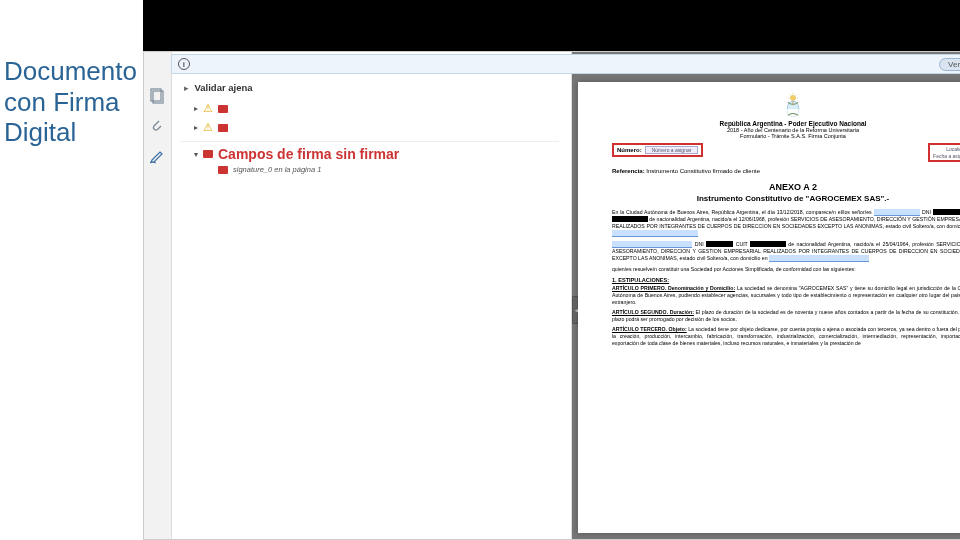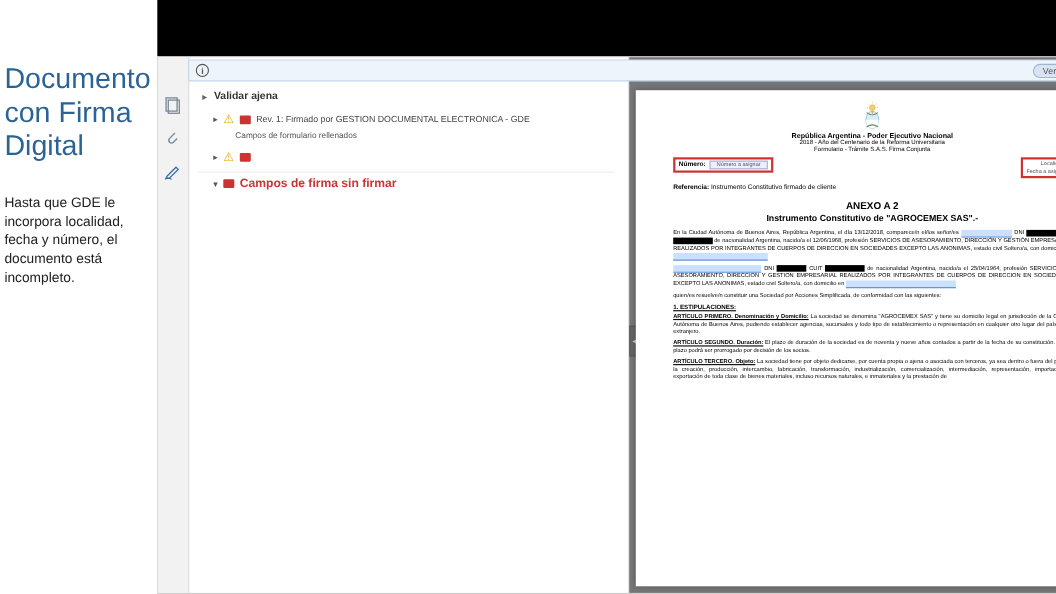--- a/index.html
+++ b/index.html
@@ -32,21 +32,21 @@
   .sig-row .warn { color: #e0a800; font-size: 11px; }
   .sig-row .caret { font-size: 8px; color: #555; }
   .sig-row .red-square { width: 10px; height: 8px; background: #c33; border-radius: 1px; display:inline-block; }
   .sig-row .txt { font-size: 8px; color: #444; }
   .sig-sub { padding-left: 34px; font-size: 7.5px; color: #555; margin-bottom: 6px; }
 
   .sig-sect-open { border-top: 1px solid #eee; margin-top: 4px; padding-top: 4px; }
   .sig-sect-open .hdr { display:flex; align-items:center; gap:5px; padding-left:14px; }
   .sig-sect-open .hdr .caret { font-size:8px; color:#555; transform: rotate(0deg);}
   .sig-sect-open .hdr .red-square { width:10px; height:8px; background:#c33; border-radius:1px;}
-  .sig-sect-open .hdr .lbl { font-size:11px; font-weight:700; color:#c33; }
+  .sig-sect-open .hdr .lbl { font-size:14px; font-weight:700; color:#c33; }
   .sig-sect-open .item { padding-left: 38px; display:flex; align-items:center; gap:5px; margin-top:3px;}
   .sig-sect-open .item .red-square { width:10px; height:8px; background:#c33; border-radius:1px;}
   .sig-sect-open .item .it-txt { font-size:7.5px; color:#555; font-style: italic;}
 
   .doc-area { flex: 1; background: #777; display: flex; justify-content: center; padding: 30px 6px 6px 6px; overflow: hidden; position: relative; }
   .doc-area .side-collapse { position:absolute; left:0; top:50%; width:10px; height:28px; background:#666; border:1px solid #555; border-radius:0 3px 3px 0; display:flex; align-items:center; justify-content:center; color:#ccc; font-size:9px; cursor:pointer;}
   .page { width: 430px; background: #fff; box-shadow: 0 0 6px rgba(0,0,0,.3); padding: 10px 34px; font-size: 6px; color: #000; position: relative; }
 
   .coat { width: 26px; height: 26px; margin: 0 auto 2px; display:block; }
   .coat svg { width:100%; height:100%; }
@@ -74,21 +74,20 @@
   .art { font-size: 5.2px; line-height: 1.35; text-align: justify; margin-bottom: 3px; }
   .art .albl { font-weight: 700; text-decoration: underline; }
 </style>
 </head>
 <body>
 
 <div class="slide">
 
   <div class="left-col">
     <h1 class="title">Documento con Firma Digital</h1>
-    <p class="blurb">Hasta que GDE le incorpora localidad, fecha y número, el documento está incompleto.</p>
   </div>
 
   <div class="right-col">
     <div class="black-top"></div>
 
     <div class="info-bar">
       <span class="icon">i</span>
       <span class="btn">Ver informe</span>
     </div>
 
@@ -119,35 +118,37 @@
 
         <div class="sig-head">
           <span class="caret">▸</span>
           <span class="vall">Validar ajena</span>
         </div>
 
         <div class="sig-row">
           <span class="caret">▸</span>
           <span class="warn">⚠</span>
           <span class="red-square"></span>
-          <span class="txt">Rev. 1: Firmado por GESTION DOCUMENTAL ELECTRONICA - GDE</span>
-        </div>
-        <div class="sig-sub">Campos de formulario rellenados</div>
+        </div>
 
         <div class="sig-row">
           <span class="caret">▸</span>
           <span class="warn">⚠</span>
           <span class="red-square"></span>
         </div>
 
         <div class="sig-sect-open">
           <div class="hdr">
             <span class="caret">▾</span>
             <span class="red-square"></span>
             <span class="lbl">Campos de firma sin firmar</span>
+          </div>
+          <div class="item">
+            <span class="red-square"></span>
+            <span class="it-txt">signature_0 en la página 1</span>
           </div>
         </div>
       </div>
 
       <div class="doc-area">
         <div class="side-collapse">◂</div>
 
         <div class="page">
           <span class="coat">
             <svg viewBox="0 0 40 40">

